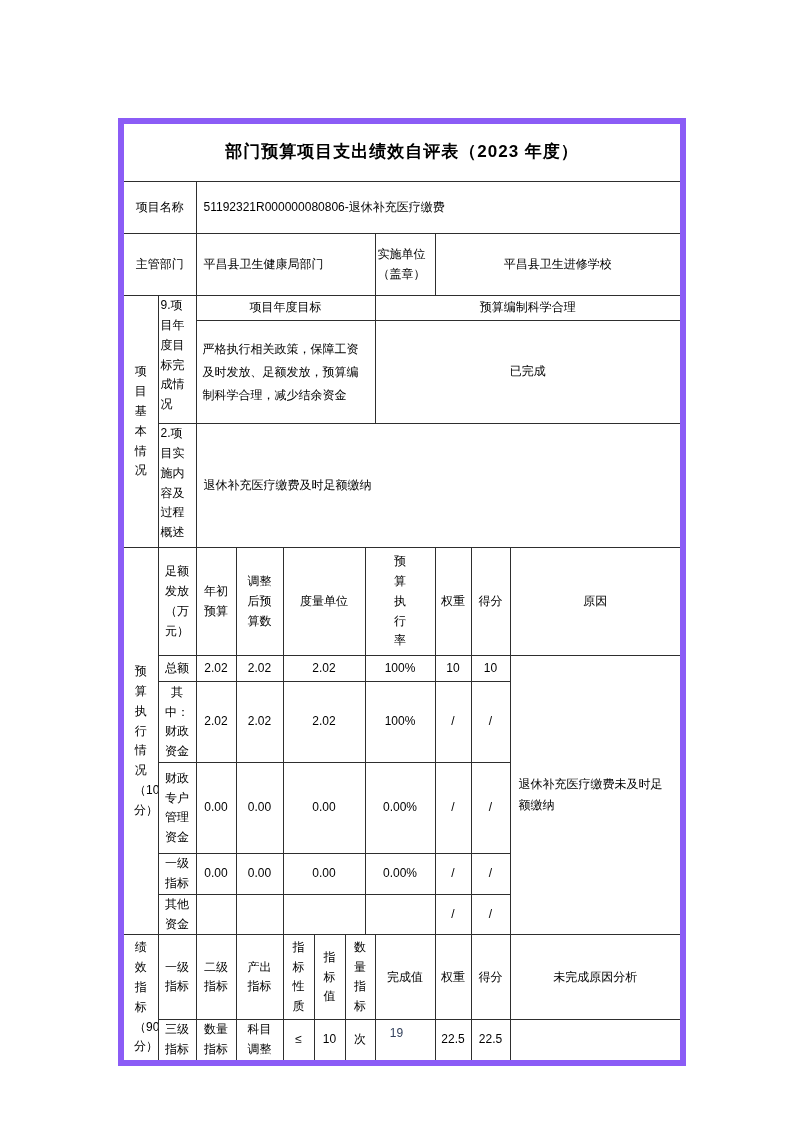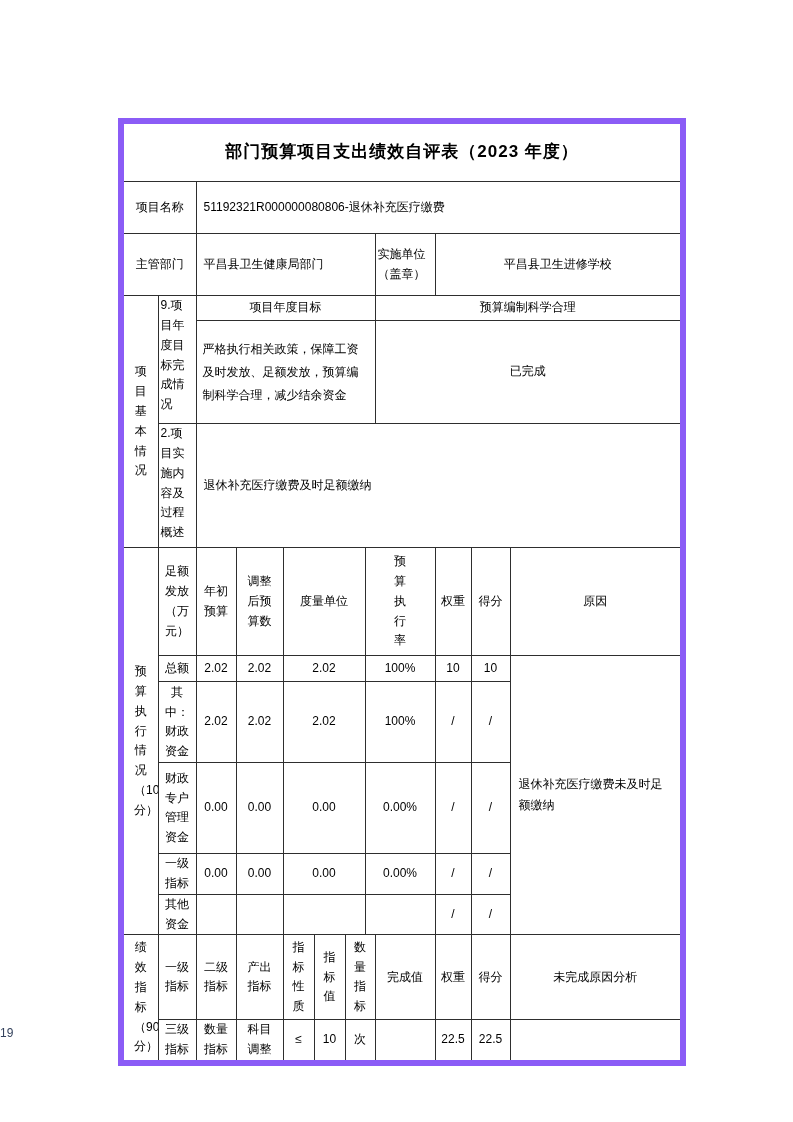--- a/index.html
+++ b/index.html
@@ -41,21 +41,21 @@
   td.vhead { padding: 0 8px; }
   td.goal  { line-height: 1.9; padding: 4px 6px; }
   td.reason-cell {
     text-align: left;
     padding: 0 8px;
     line-height: 1.8;
   }
   .pnum {
     position: absolute;
     top: 1026px; left: 0; width: 793px;
-    text-align: left;
+    text-align: center;
     font-size: 12px;
     color: #33415c;
   }
 </style>
 </head>
 <body>
 
 <div class="sheet">
   <table class="form">
     <colgroup>

